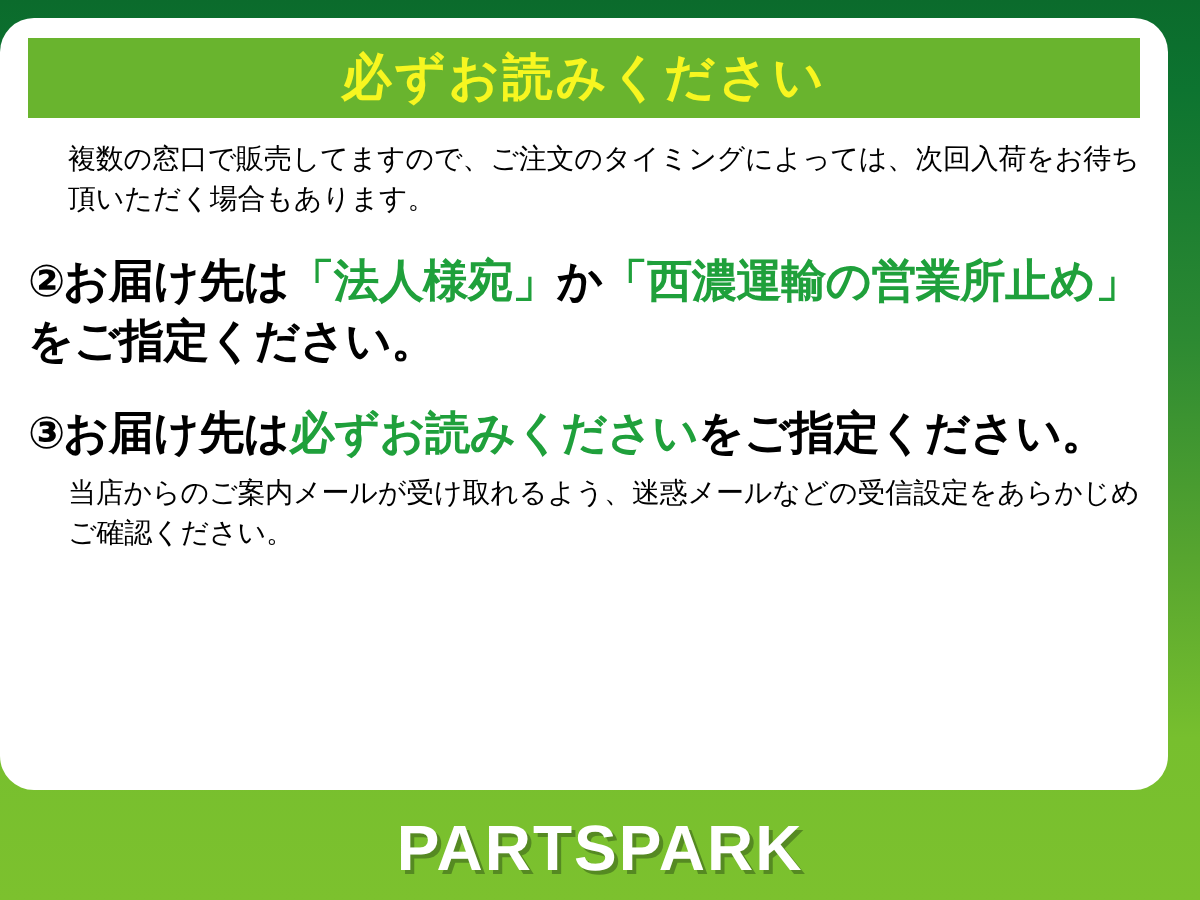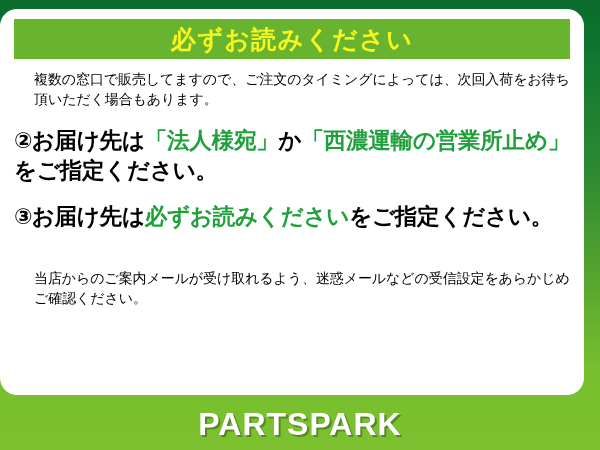--- a/index.html
+++ b/index.html
@@ -103,21 +103,21 @@
     padding-left: 34px;
     padding-right: 10px;
     letter-spacing: -0.1px;
   }
 
   .item-1 .item-head { padding-top: 0px; }
   .item-1 .item-body { padding-top: 5px; }
   .item-2 { margin-top: 17px; }
   .item-2 .item-body { padding-top: 6px; }
   .item-3 { margin-top: 17px; }
-  .item-3 .item-body { padding-top: 5px; margin-top: 32px; }
+  .item-3 .item-body { padding-top: 5px; }
 
   
   #footer-logo {
     position: absolute;
     left: 0;
     top: 396px;
     width: 600px;
     height: 56px;
     display: flex;
     align-items: center;

